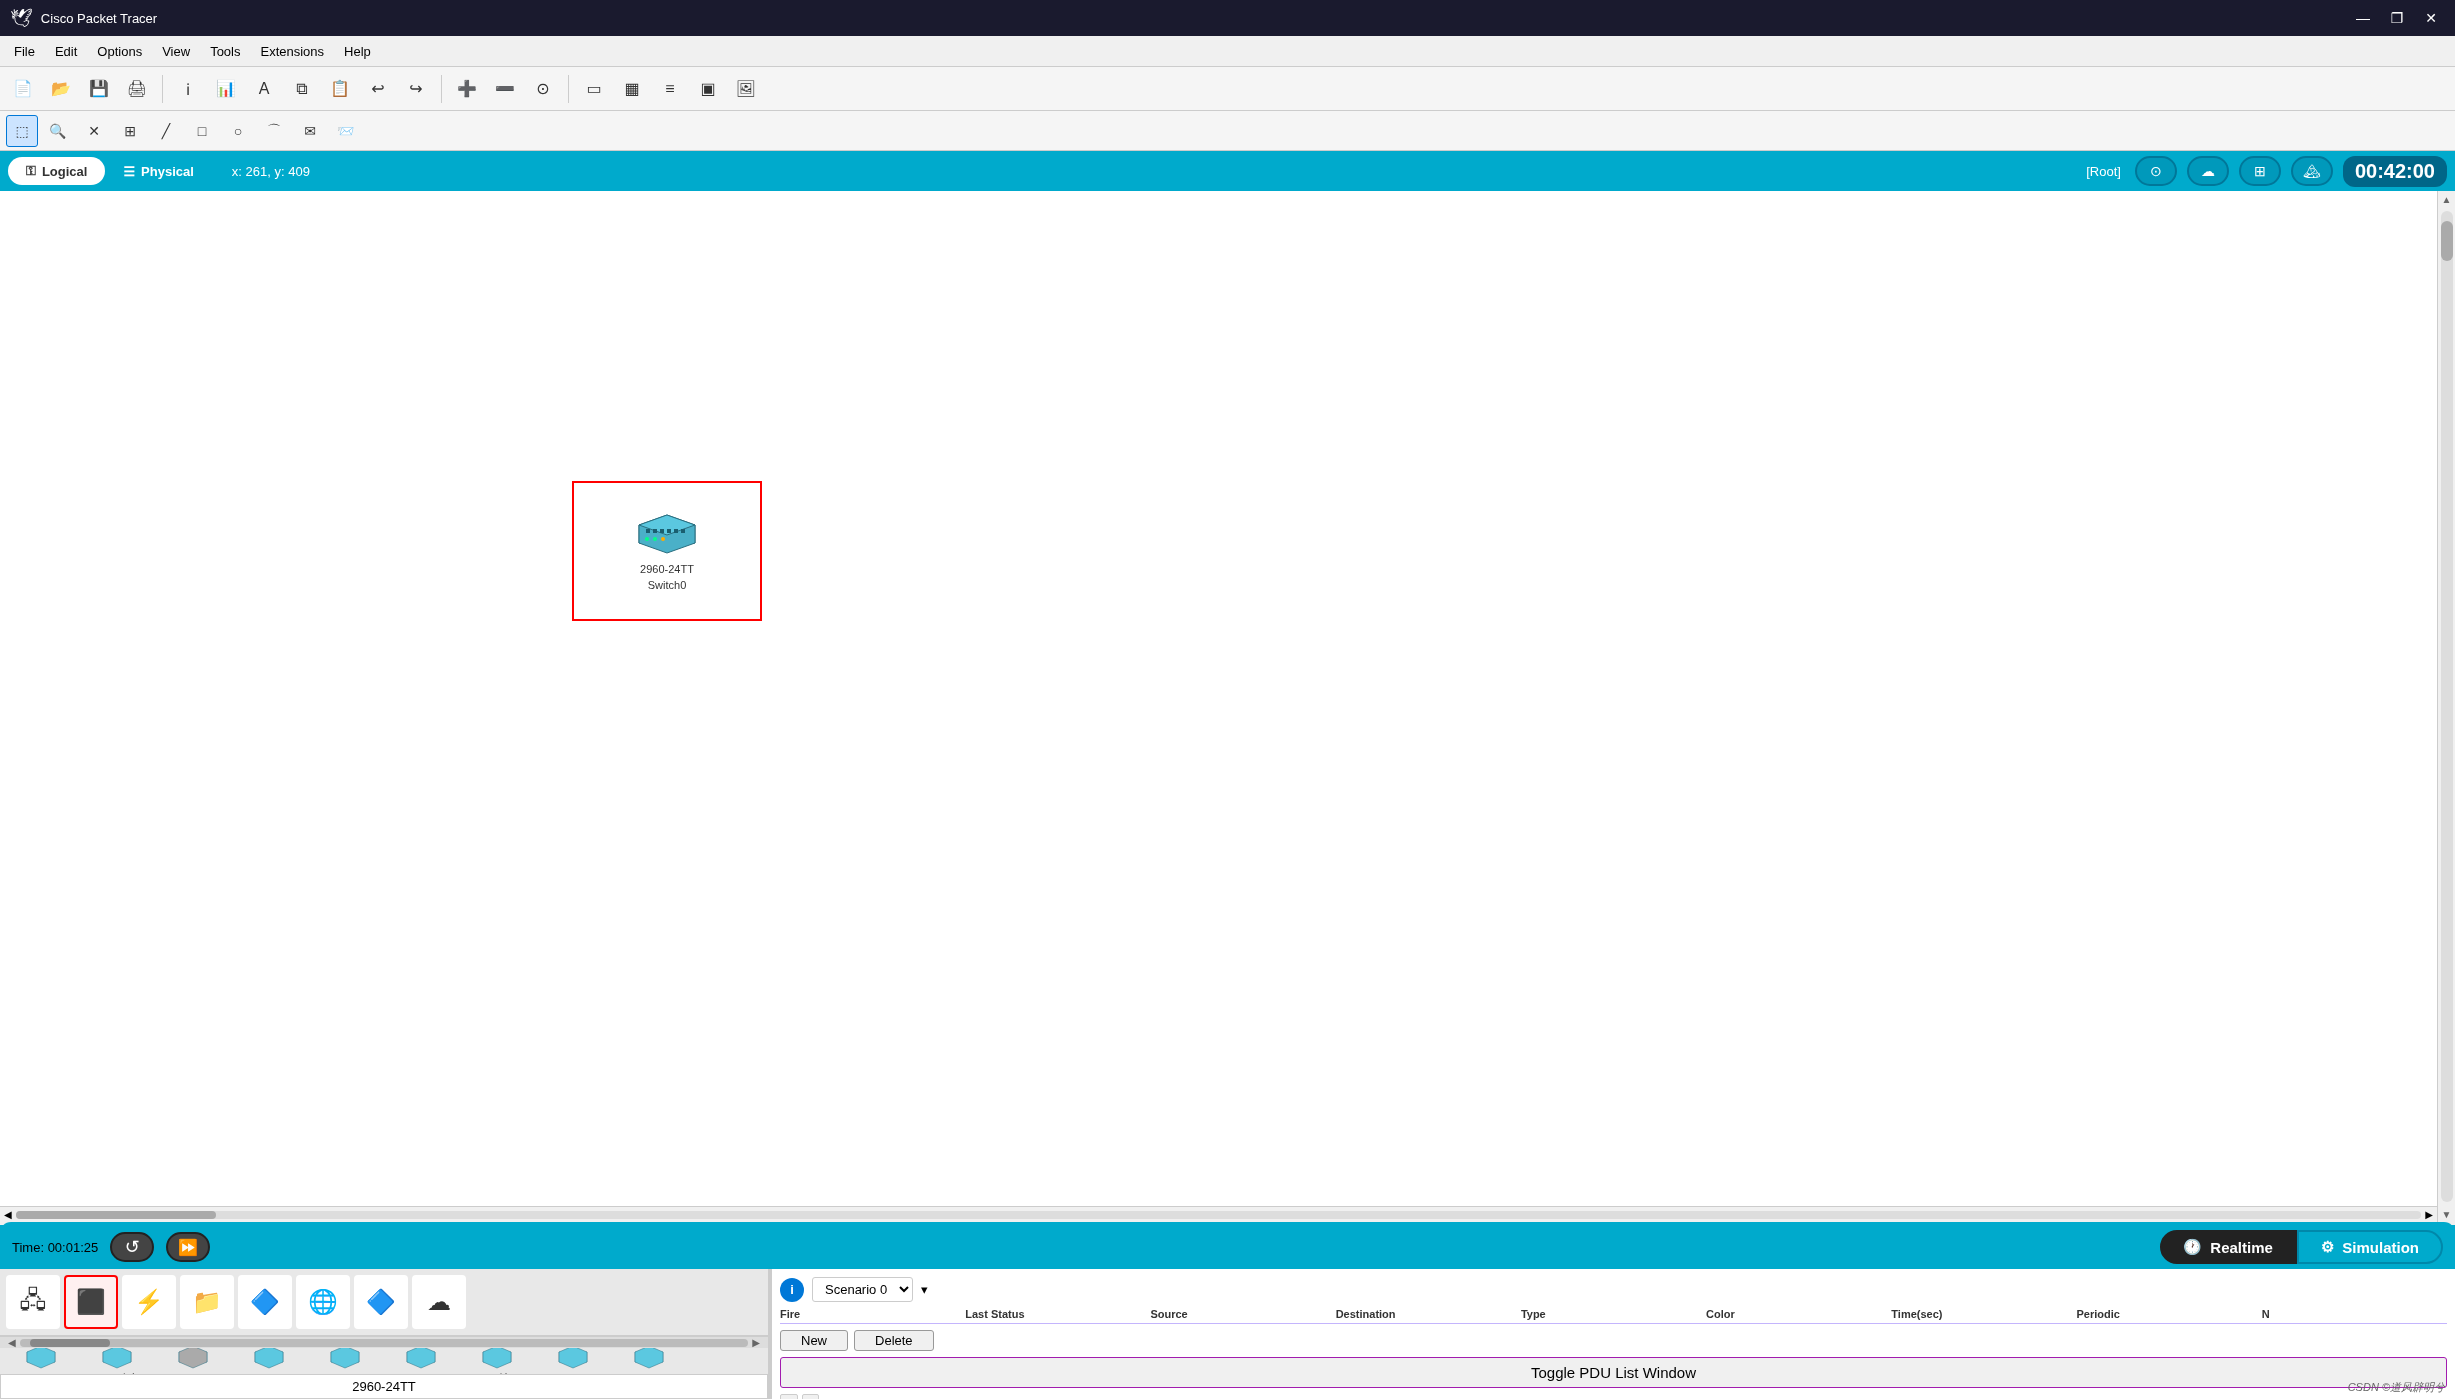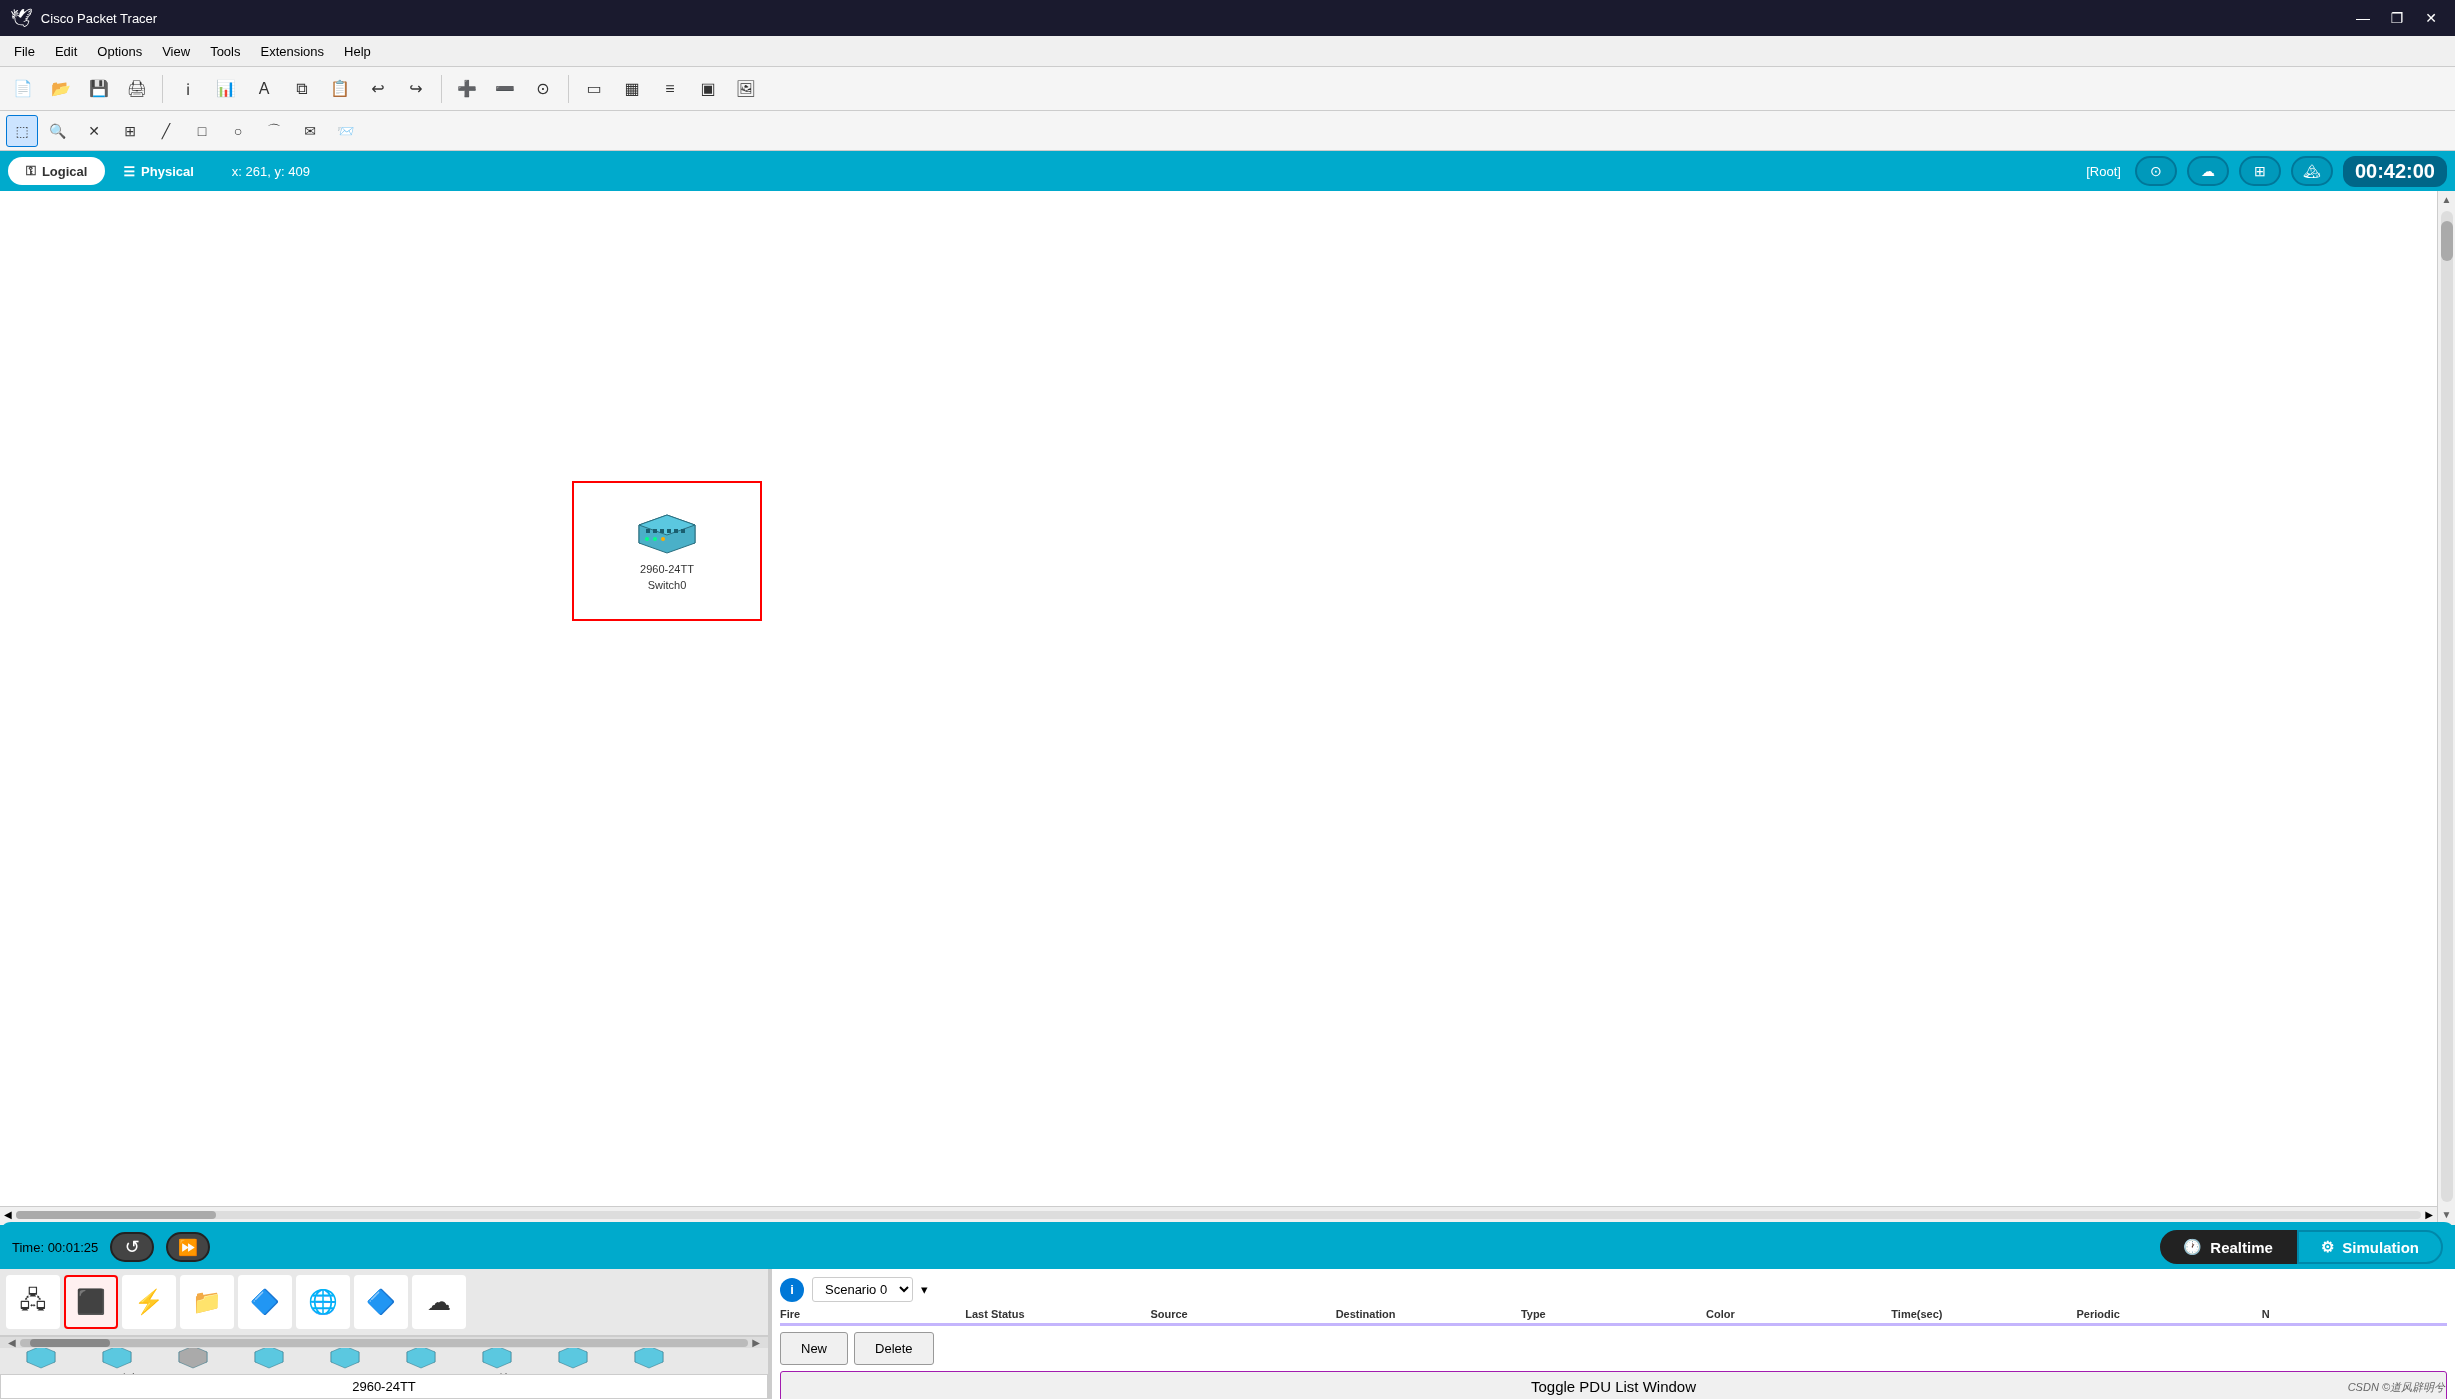--- a/index.html
+++ b/index.html
@@ -200,26 +200,26 @@
     }
     #pdu-header {
       display: flex; align-items: center; gap: 8px; font-size: 13px;
     }
     #scenario-select {
       padding: 3px 8px; border: 1px solid #ccc; border-radius: 3px;
       font-size: 13px; background: white; cursor: pointer;
     }
     #pdu-table-header {
       display: flex; font-size: 11px; color: #333; font-weight: bold;
-      border-bottom: 3px solid #c4b5fd; padding-bottom: 3px;
+      border-bottom: 1px solid #c4b5fd; padding-bottom: 3px;
     }
     .pdu-col { flex: 1; text-align: left; }
     #pdu-buttons { display: flex; gap: 6px; }
     .pdu-btn {
-      padding: 8px 20px; border: 1px solid #999; border-radius: 3px;
+      padding: 2px 20px; border: 1px solid #999; border-radius: 3px;
       background: #f0f0f0; cursor: pointer; font-size: 13px;
     }
     #toggle-pdu-btn {
       padding: 6px 6px; border: 1px solid #a21caf; border-radius: 3px;
       background: #f0f0f0; cursor: pointer; font-size: 15px;
     }
     #pdu-nav { display: flex; align-items: center; gap: 4px; font-size: 11px; }
     .pdu-nav-arrow { cursor: pointer; padding: 2px 6px; background: #f0f0f0; border: 1px solid #ccc; border-radius: 2px; }
 
     

